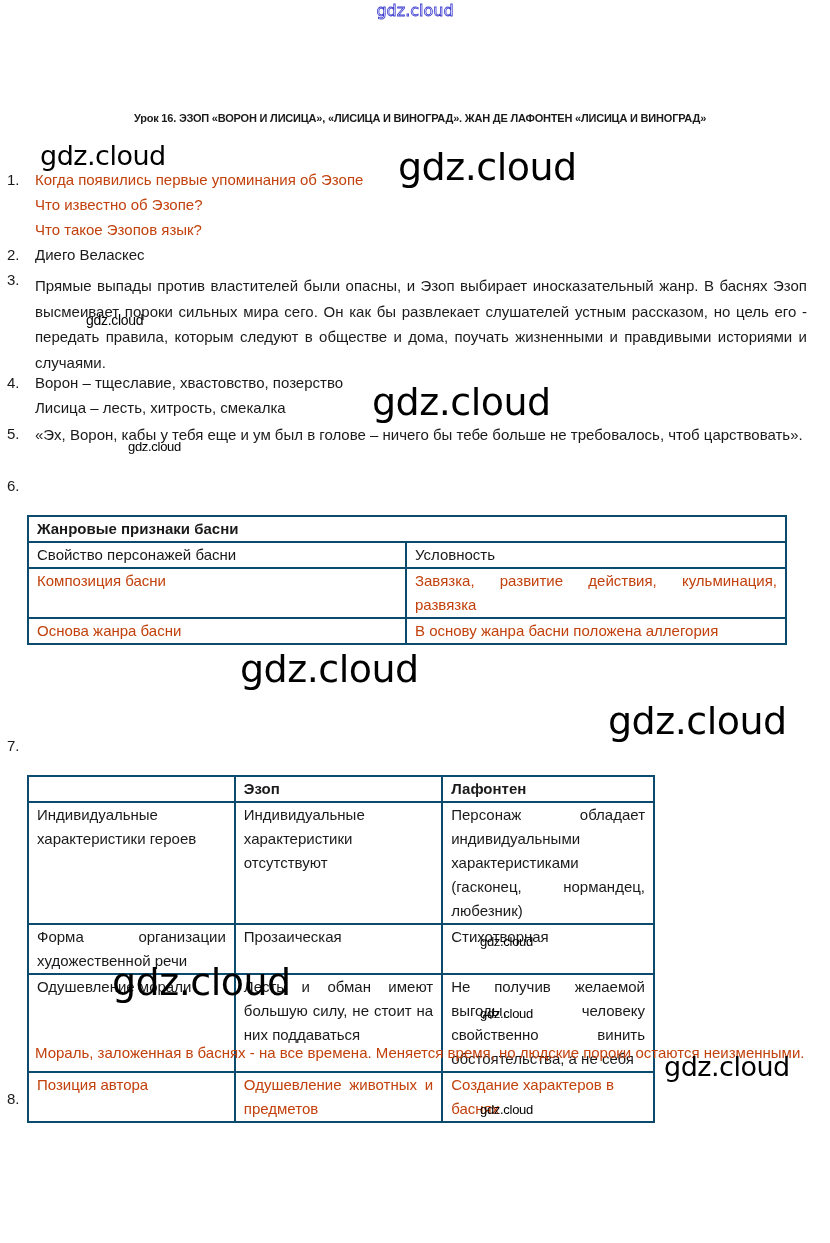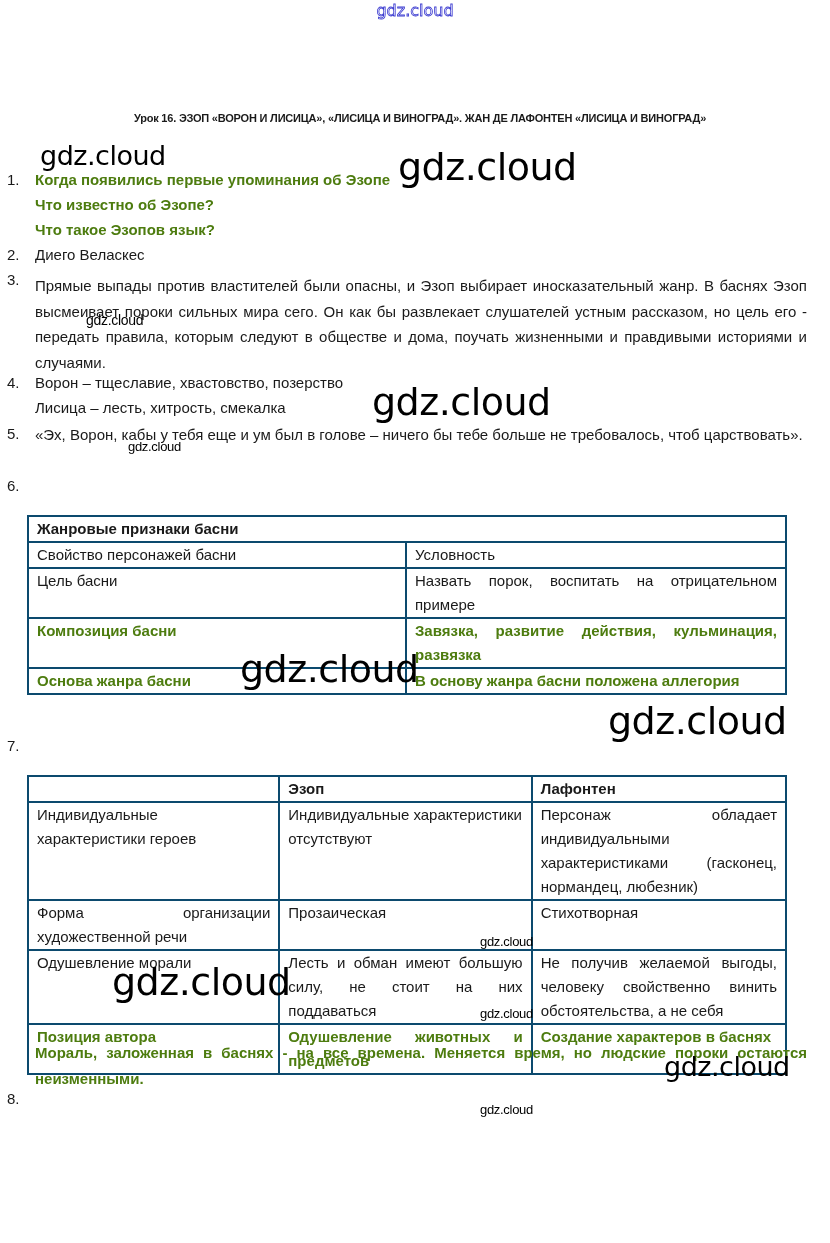--- a/index.html
+++ b/index.html
@@ -17,21 +17,21 @@
       font-family: "Liberation Sans Narrow", "Liberation Sans", sans-serif;
       font-weight: bold; font-size: 11px; line-height: 25px; letter-spacing: -0.2px;
     }
     .line { position: absolute; font-size: 15px; line-height: 24px; white-space: nowrap; }
     .num { position: absolute; left: 7px; }
     .txt { position: absolute; left: 35px; }
     .para {
       position: absolute; left: 35px; width: 772px; font-size: 15px; line-height: 25.5px;
       text-align: justify;
     }
-    .faded { color: #4d7c0f; font-weight: bold; }
+    .faded { color: #c2410c; }
     table { border-collapse: collapse; position: absolute; font-size: 15px; }
     td { border: 2px solid #0c4a6e; vertical-align: top; padding: 0 8px; line-height: 24px; }
     td.j { text-align: justify; text-align-last: left; }
     .bold { font-weight: bold; }
     .wm {
       position: absolute; font-family: "DejaVu Sans", sans-serif; color: #000; white-space: nowrap;
       letter-spacing: -0.5px;
     }
     .wm-big { font-size: 38px; font-weight: normal; }
     .wm-med { font-size: 27px; }
@@ -90,36 +90,32 @@
     </colgroup>
   <tbody>
       <tr>
     <td colspan="2" class="bold">Жанровые признаки басни</td>
   </tr>
   <tr>
     <td>Свойство персонажей басни</td>
     <td>Условность</td>
   </tr>
   <tr>
-    <td>Цель басни</td>
-    <td class="j">Назвать порок, воспитать на отрицательном примере</td>
-  </tr>
-  <tr>
     <td class="faded">Композиция басни</td>
     <td class="j faded">Завязка, развитие действия, кульминация, развязка</td>
   </tr>
   <tr>
     <td class="faded">Основа жанра басни</td>
     <td class="faded">В основу жанра басни положена аллегория</td>
   </tr>
 </tbody>
   </table>
 
 <span class="line num" style="top:734px;">7.</span>
-<table style="left:27px;top:775px;width:760px;">
+<table style="left:27px;top:775px;width:628px;">
   <colgroup>
       <col style="width:252px">
       <col style="width:253px">
       <col style="width:255px">
     </colgroup>
   <tbody>
       <tr>
     <td class="bold"></td>
     <td class="bold">Эзоп</td>
     <td class="bold">Лафонтен</td>

